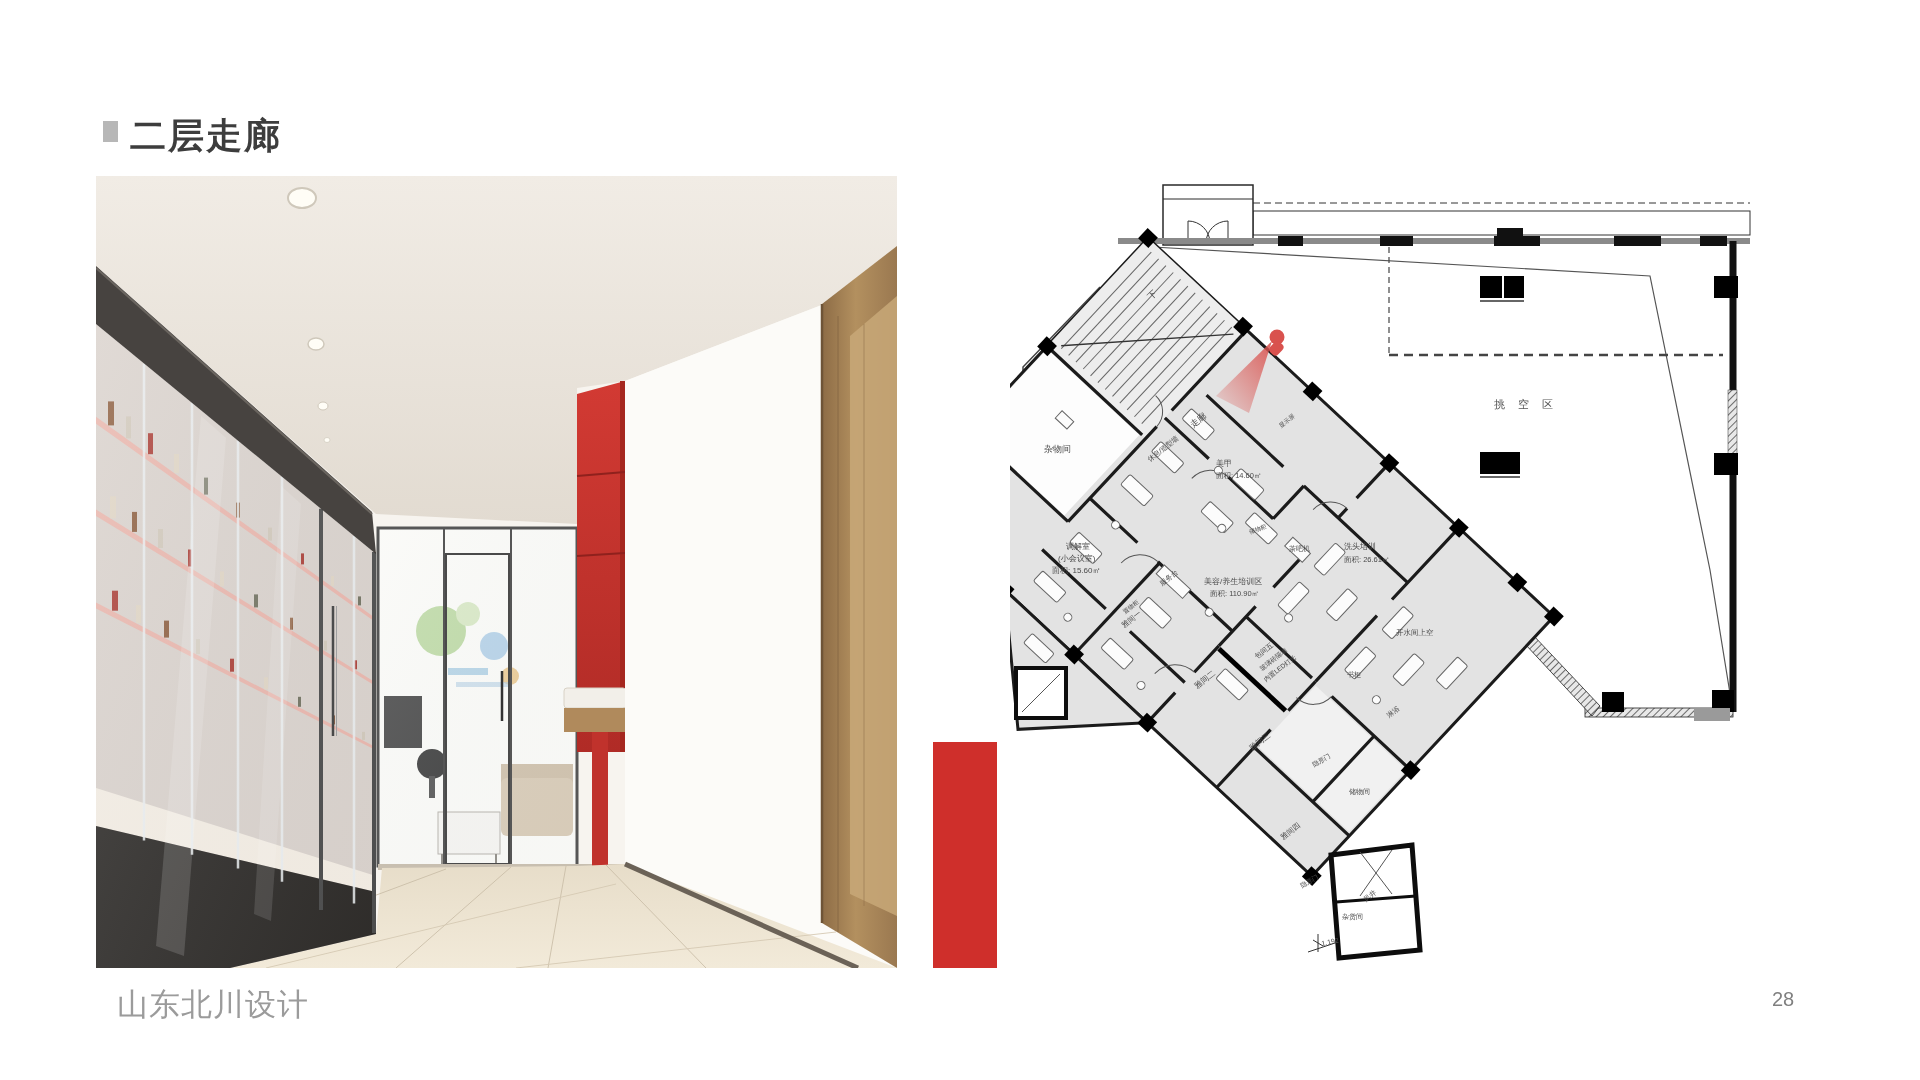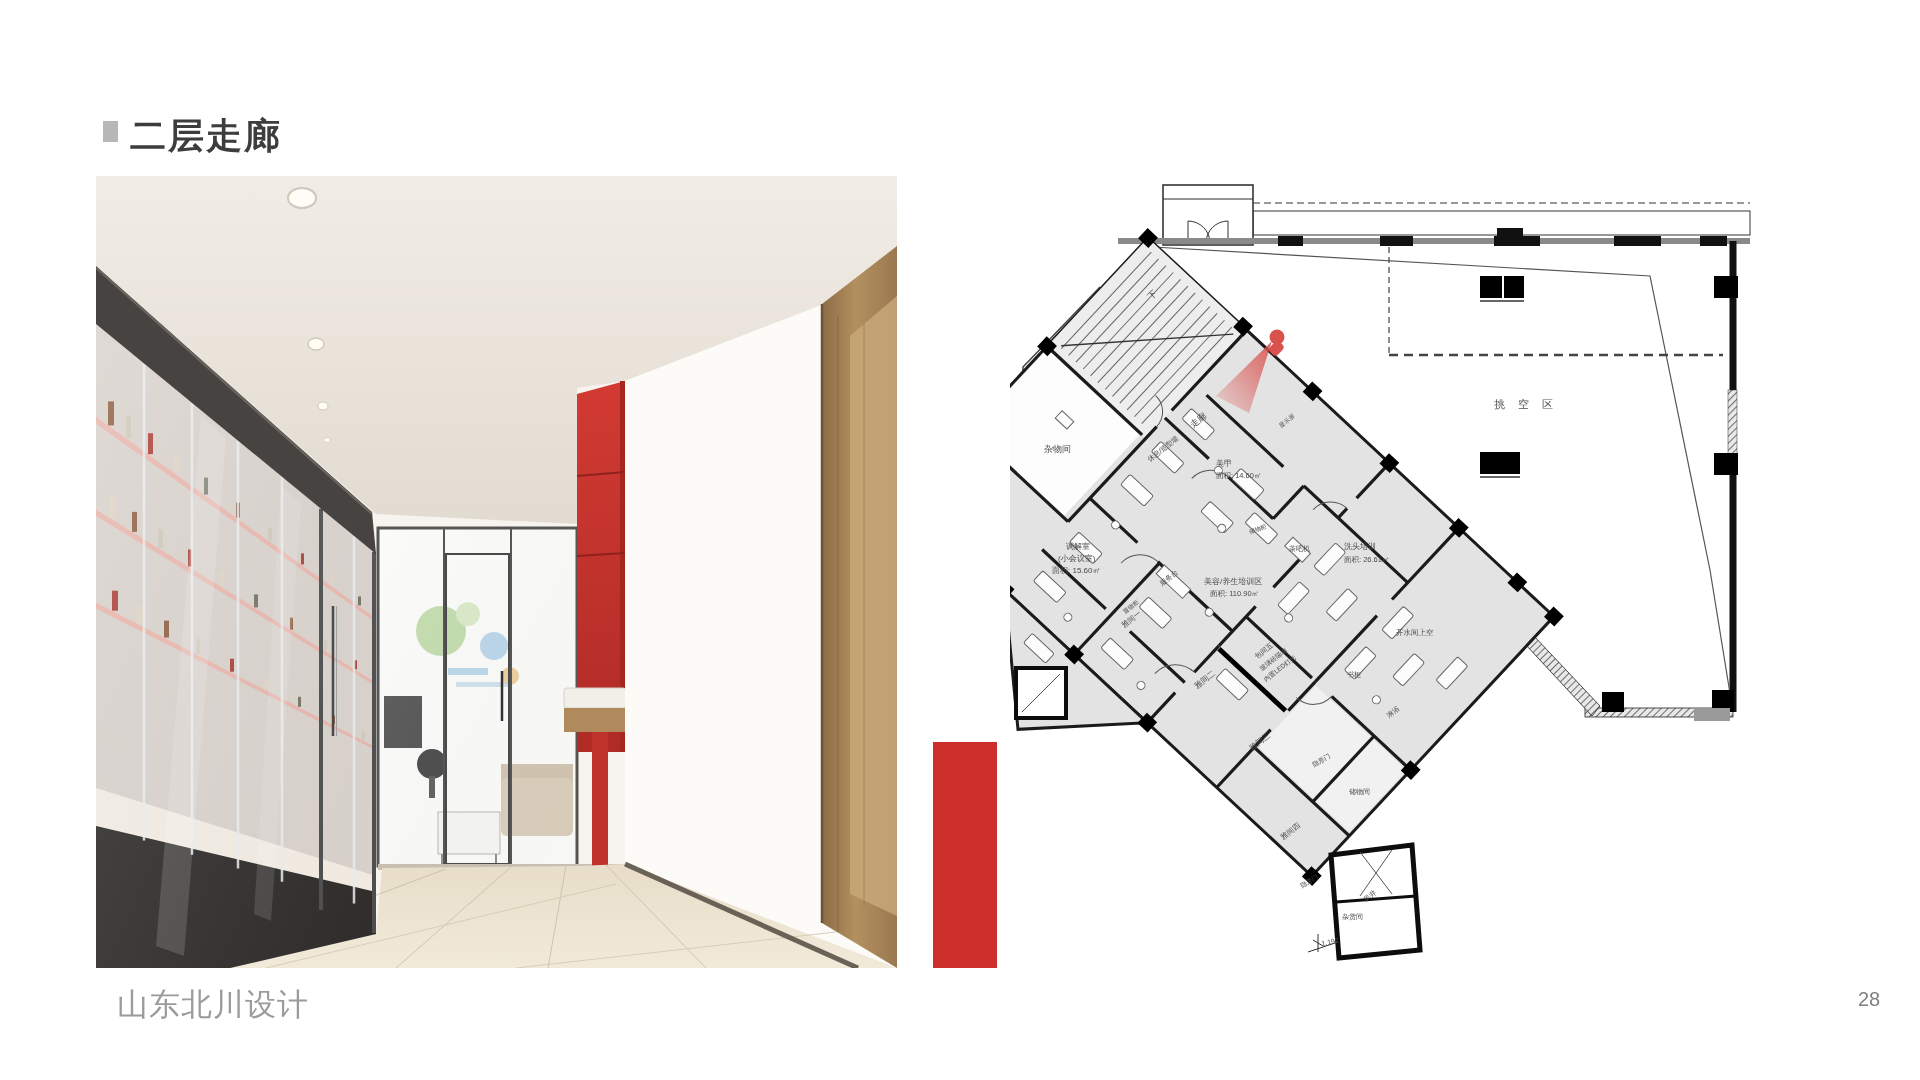--- a/index.html
+++ b/index.html
@@ -5,21 +5,21 @@
   html,body{margin:0;padding:0;background:#ffffff;}
   #slide{position:relative;width:1920px;height:1080px;background:#ffffff;overflow:hidden;
          font-family:"Liberation Sans",sans-serif;}
   #title-row{position:absolute;left:103px;top:112px;display:flex;align-items:flex-start;}
   #title-bullet{width:15px;height:21px;background:#b7b7b7;margin-top:9px;}
   #page-title{margin-left:12px;font-size:36px;font-weight:700;color:#3d3d3d;letter-spacing:2px;}
   #photo-wrap{position:absolute;left:96px;top:176px;width:801px;height:792px;}
   #red-bar{position:absolute;left:933px;top:742px;width:64px;height:226px;background:#cf2f2b;}
   #plan-wrap{position:absolute;left:1010px;top:170px;width:760px;height:810px;}
   #footer-company{position:absolute;left:117px;top:984px;font-size:31px;color:#9b9b9b;letter-spacing:1px;}
-  #page-number{position:absolute;left:1858px;top:988px;font-size:20px;color:#808080;}
+  #page-number{position:absolute;left:1772px;top:988px;font-size:20px;color:#808080;}
   svg text{font-family:"Liberation Sans",sans-serif;}
 </style>
 </head>
 <body>
 
 <div id="slide">
 
   <div id="title-row">
     <div id="title-bullet"></div>
     <div id="page-title">二层走廊</div>

